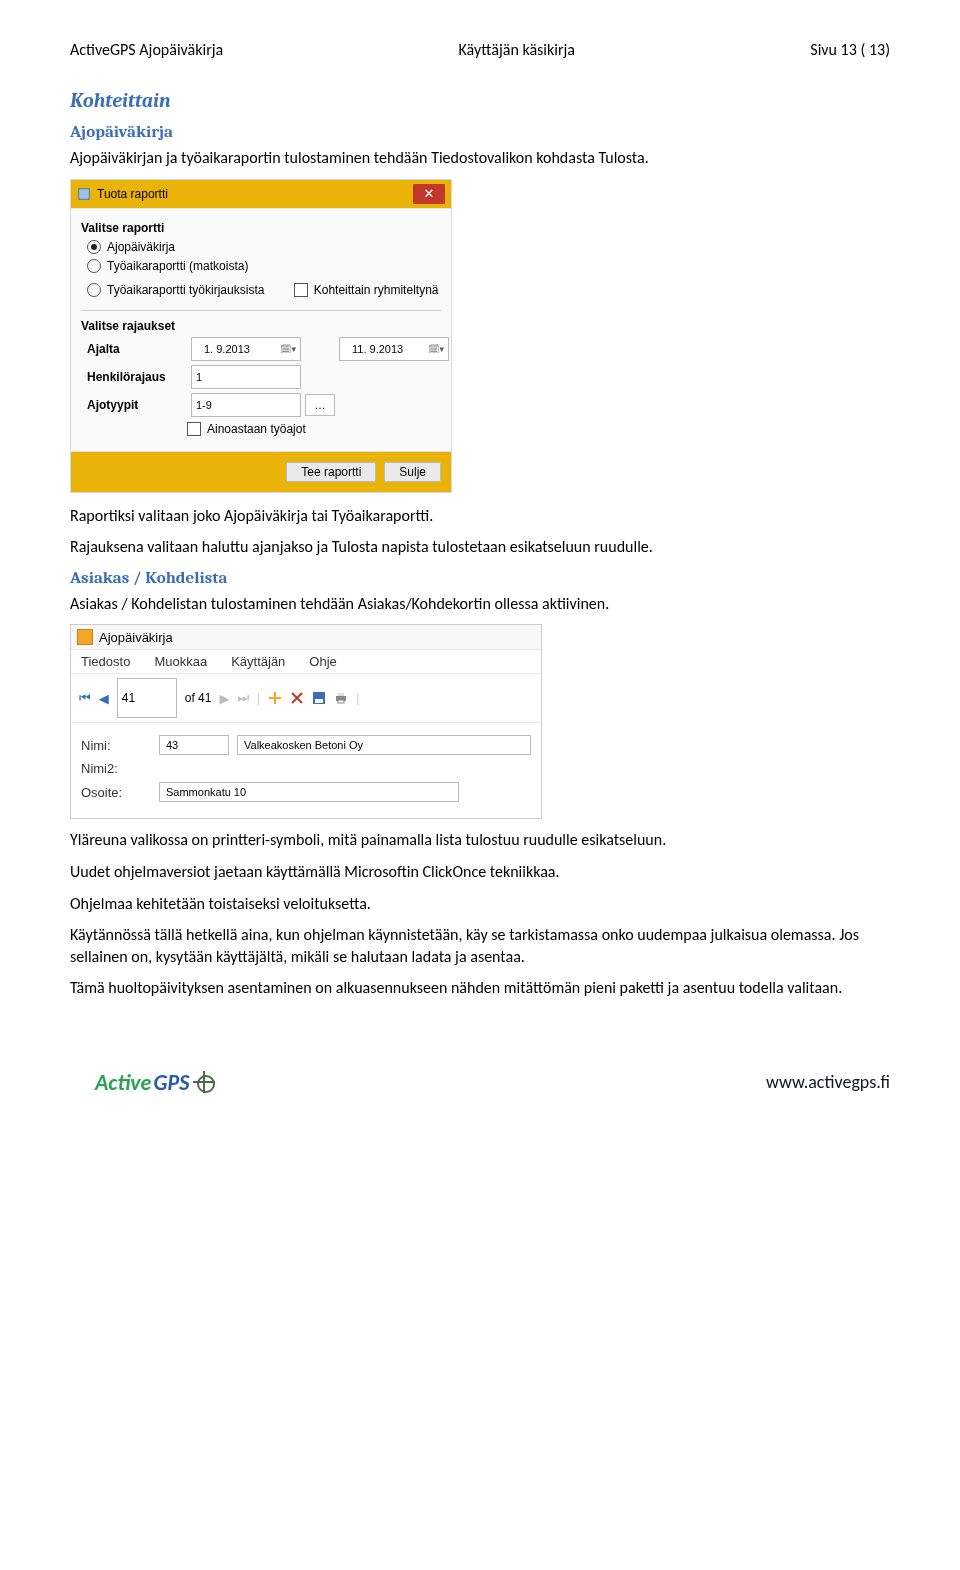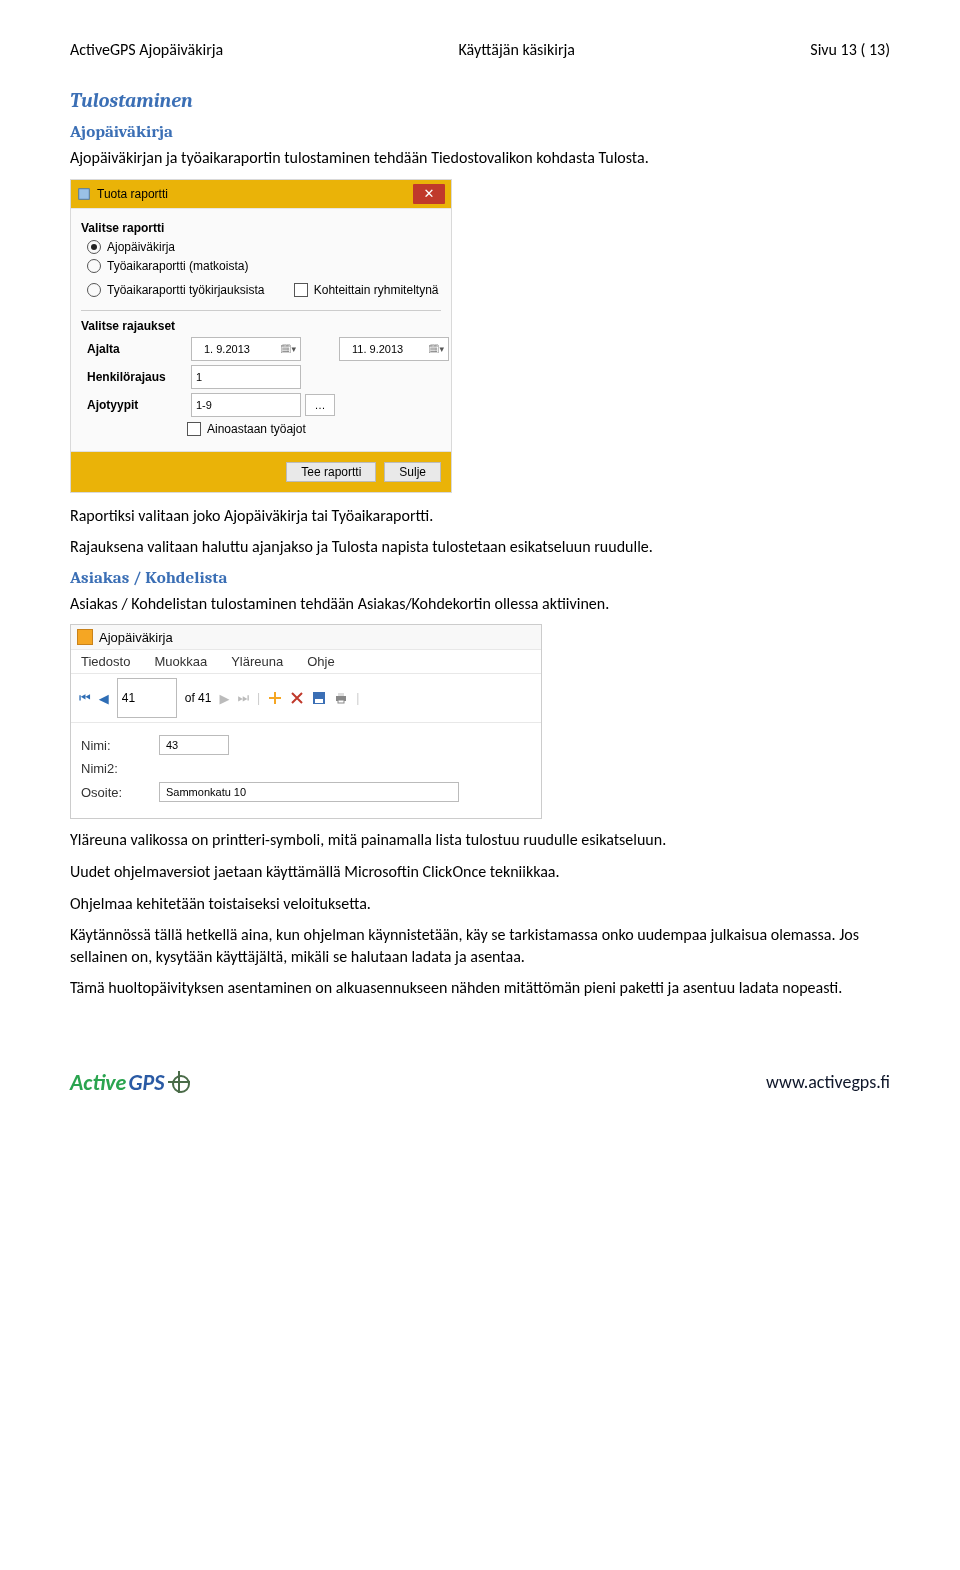--- a/index.html
+++ b/index.html
@@ -160,21 +160,21 @@
   .form-label { color:#333; }
   .form-input {
     border:1px solid #bbb; padding:3px 6px; font-size:11px;
   }
   .footer {
     display:flex; justify-content:space-between; align-items:center;
     padding: 30px 70px 20px 70px;
   }
   .logo {
     display:flex; align-items:center; gap:2px;
-    font-weight:bold; font-style:italic;
+    font-weight:bold; font-style:italic;margin-left:25px;
   }
   .logo-active { color:#2aa44f; font-size:22px; }
   .logo-gps { color:#2a5aa4; font-size:22px; }
   .crosshair {
     width:22px;height:22px;display:inline-block;
     position:relative; margin-left:2px;
   }
   .crosshair::before, .crosshair::after {
     content:""; position:absolute; background:#4a6b48;
   }
@@ -190,21 +190,21 @@
 <body>
 
 <div class="page">
 
   <div class="header-row">
     <span>ActiveGPS Ajopäiväkirja</span>
     <span>Käyttäjän käsikirja</span>
     <span>Sivu 13 ( 13)</span>
   </div>
 
-  <div class="section-title">Tulostaminen</div>
+  <div class="section-title">Kohteittain</div>
   <div class="h2-blue">Ajopäiväkirja</div>
   <p class="body-text">Ajopäiväkirjan ja työaikaraportin tulostaminen tehdään Tiedostovalikon kohdasta Tulosta.</p>
 
   <div class="dialog">
     <div class="dialog-titlebar">
       <div class="dlg-title-left">
         <span class="dlg-icon">
           <svg viewBox="0 0 16 16">
               <rect x="2" y="2" width="12" height="12" fill="#9ac1e6" stroke="#3b6fb5"></rect>
             </svg>
@@ -283,21 +283,21 @@
   <p class="body-text">Asiakas / Kohdelistan tulostaminen tehdään Asiakas/Kohdekortin ollessa aktiivinen.</p>
 
   <div class="appwin">
     <div class="appwin-title">
       <span class="orange-icon"></span>
       <span>Ajopäiväkirja</span>
     </div>
     <div class="menubar">
       <span>Tiedosto</span>
       <span>Muokkaa</span>
-      <span>Yläreuna</span>
+      <span>Käyttäjän</span>
       <span>Ohje</span>
     </div>
     <div class="toolbar">
       <span class="nav-arrow">⏮</span>
       <span class="nav-arrow">◀</span>
       <input class="tb-input" value="41" style="">
       <span>of 41</span>
       <span class="nav-arrow" style="color:#bbb">▶</span>
       <span class="nav-arrow" style="color:#bbb">⏭</span>
       <span class="tb-sep">|</span>
@@ -315,39 +315,40 @@
             <rect x="2" y="5" width="10" height="5" fill="#888"></rect>
             <rect x="4" y="2" width="6" height="3" fill="#ddd"></rect>
             <rect x="4" y="9" width="6" height="3" fill="#fff" stroke="#888"></rect>
           </svg></span>
       <span class="tb-sep">|</span>
     </div>
     <div class="form-area">
       <div class="form-row">
         <span class="form-label">Nimi:</span>
         <div class="form-input"><span>43</span></div>
+        <div class="form-input"><span>Valkeakosken Betoni Oy</span></div>
       </div>
       <div class="form-row-single">
         <span class="form-label">Nimi2:</span>
         <span></span>
       </div>
       <div class="form-row-single" style="grid-template-columns:70px 300px;">
         <span class="form-label">Osoite:</span>
         <div class="form-input"><span>Sammonkatu 10</span></div>
       </div>
     </div>
   </div>
 
   <p class="body-text">Yläreuna valikossa on printteri-symboli, mitä painamalla lista tulostuu ruudulle esikatseluun.</p>
 
 
   <p class="body-text">Uudet ohjelmaversiot jaetaan käyttämällä Microsoftin ClickOnce tekniikkaa.</p>
   <p class="body-text">Ohjelmaa kehitetään toistaiseksi veloituksetta.</p>
   <p class="body-text">Käytännössä tällä hetkellä aina, kun ohjelman käynnistetään, käy se tarkistamassa onko uudempaa julkaisua olemassa. Jos sellainen on, kysytään käyttäjältä, mikäli se halutaan ladata ja asentaa.</p>
-  <p class="body-text">Tämä huoltopäivityksen asentaminen on alkuasennukseen nähden mitättömän pieni paketti ja asentuu ladata nopeasti.</p>
+  <p class="body-text">Tämä huoltopäivityksen asentaminen on alkuasennukseen nähden mitättömän pieni paketti ja asentuu todella valitaan.</p>
 
 </div>
 
 <div class="footer">
   <div class="logo">
     <span class="logo-active">Active</span>
       <span class="logo-gps">GPS</span>
     <span class="crosshair">
         <span class="crosshair-ring"></span>
       </span>

